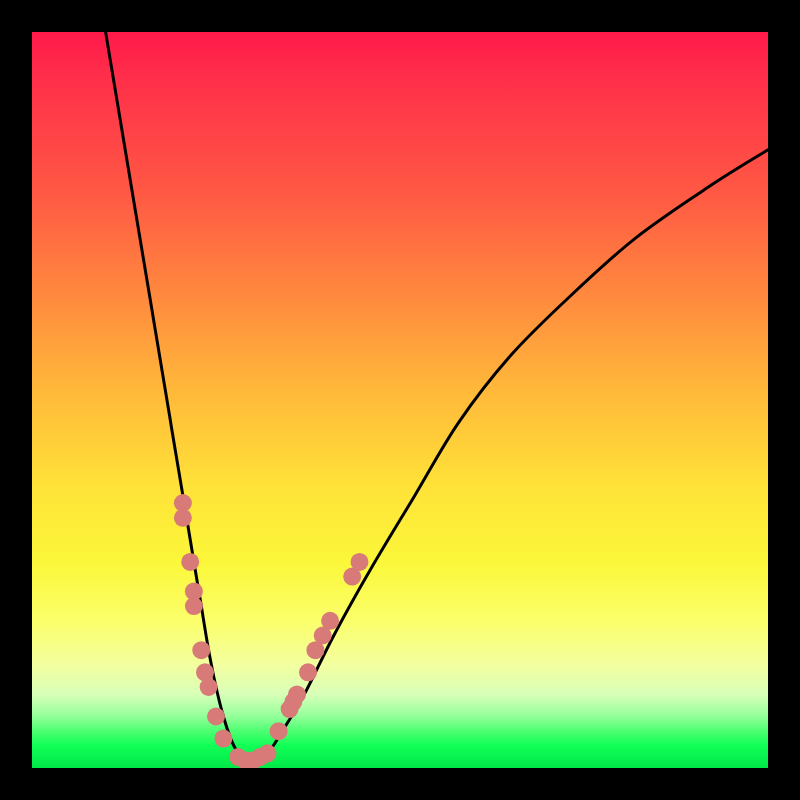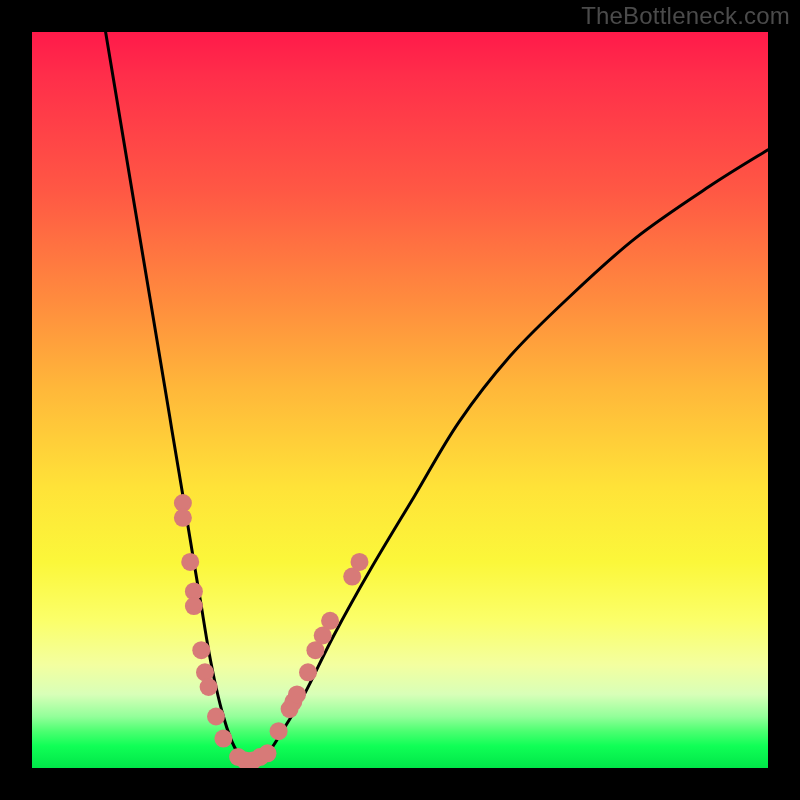--- a/index.html
+++ b/index.html
@@ -58,21 +58,20 @@
     position: absolute;
     inset: 0;
     width: 736px;
     height: 736px;
   }
 </style>
 </head>
 <body>
 
 <div class="frame">
-  <div class="watermark">TheBottleneck.com</div>
   <div class="plot-area">
     <div class="gradient-bg"></div>
     <svg class="curve" viewBox="0 0 736 736" preserveAspectRatio="none">
       <path id="curve-path" fill="none" stroke="#000" stroke-width="3" stroke-linecap="round" stroke-linejoin="round" d="M 73.6 0.0 C 76.1 14.7, 83.4 58.9, 88.3 88.3 C 93.2 117.8, 98.1 147.2, 103.0 176.6 C 107.9 206.1, 112.9 235.5, 117.8 265.0 C 122.7 294.4, 128.8 331.2, 132.5 353.3 C 136.2 375.4, 137.4 382.7, 139.8 397.4 C 142.3 412.2, 144.7 426.9, 147.2 441.6 C 149.7 456.3, 152.1 471.0, 154.6 485.8 C 157.0 500.5, 159.5 515.2, 161.9 529.9 C 164.4 544.6, 166.8 559.4, 169.3 574.1 C 171.7 588.8, 174.2 604.7, 176.6 618.2 C 179.1 631.7, 181.5 644.0, 184.0 655.0 C 186.5 666.1, 188.9 675.9, 191.4 684.5 C 193.8 693.1, 196.3 700.4, 198.7 706.6 C 201.2 712.7, 203.6 717.6, 206.1 721.3 C 208.5 725.0, 211.0 727.4, 213.4 728.6 C 215.9 729.9, 217.1 729.9, 220.8 728.6 C 224.5 727.4, 230.6 726.2, 235.5 721.3 C 240.4 716.4, 244.1 709.0, 250.2 699.2 C 256.4 689.4, 263.7 678.3, 272.3 662.4 C 280.9 646.5, 290.7 624.4, 301.8 603.5 C 312.8 582.7, 325.1 560.6, 338.6 537.3 C 352.1 514.0, 368.0 488.2, 382.7 463.7 C 397.4 439.1, 410.9 413.4, 426.9 390.1 C 442.8 366.8, 460.0 344.7, 478.4 323.8 C 496.8 303.0, 516.4 284.6, 537.3 265.0 C 558.1 245.3, 580.2 224.5, 603.5 206.1 C 626.8 187.7, 655.0 169.3, 677.1 154.6 C 699.2 139.8, 726.2 123.9, 736.0 117.8"></path>
       <g id="marker-group">
           <circle cx="150.9" cy="471.0" r="9" fill="#d77a78"></circle>
           <circle cx="150.9" cy="485.8" r="9" fill="#d77a78"></circle>
           <circle cx="158.2" cy="529.9" r="9" fill="#d77a78"></circle>
           <circle cx="161.9" cy="559.4" r="9" fill="#d77a78"></circle>
           <circle cx="161.9" cy="574.1" r="9" fill="#d77a78"></circle>

